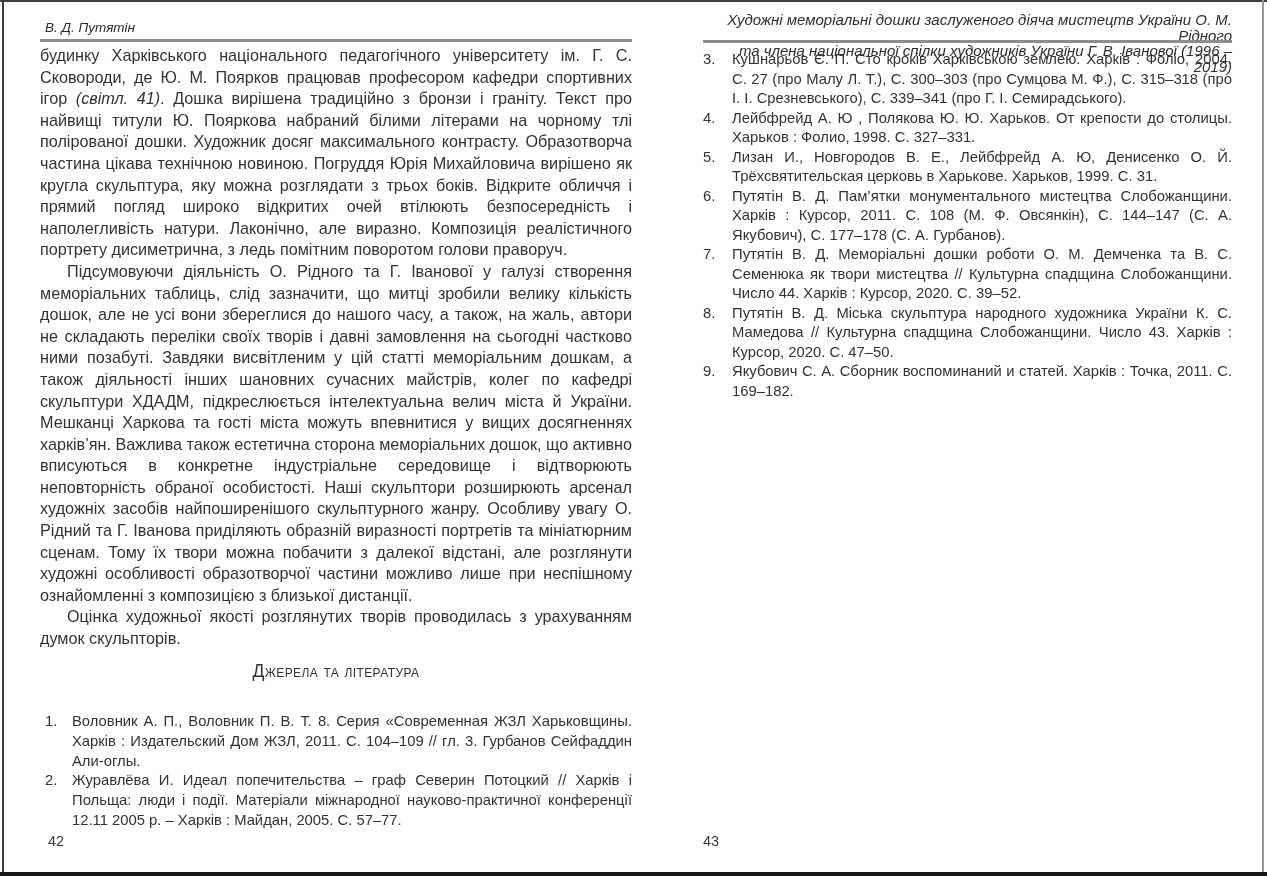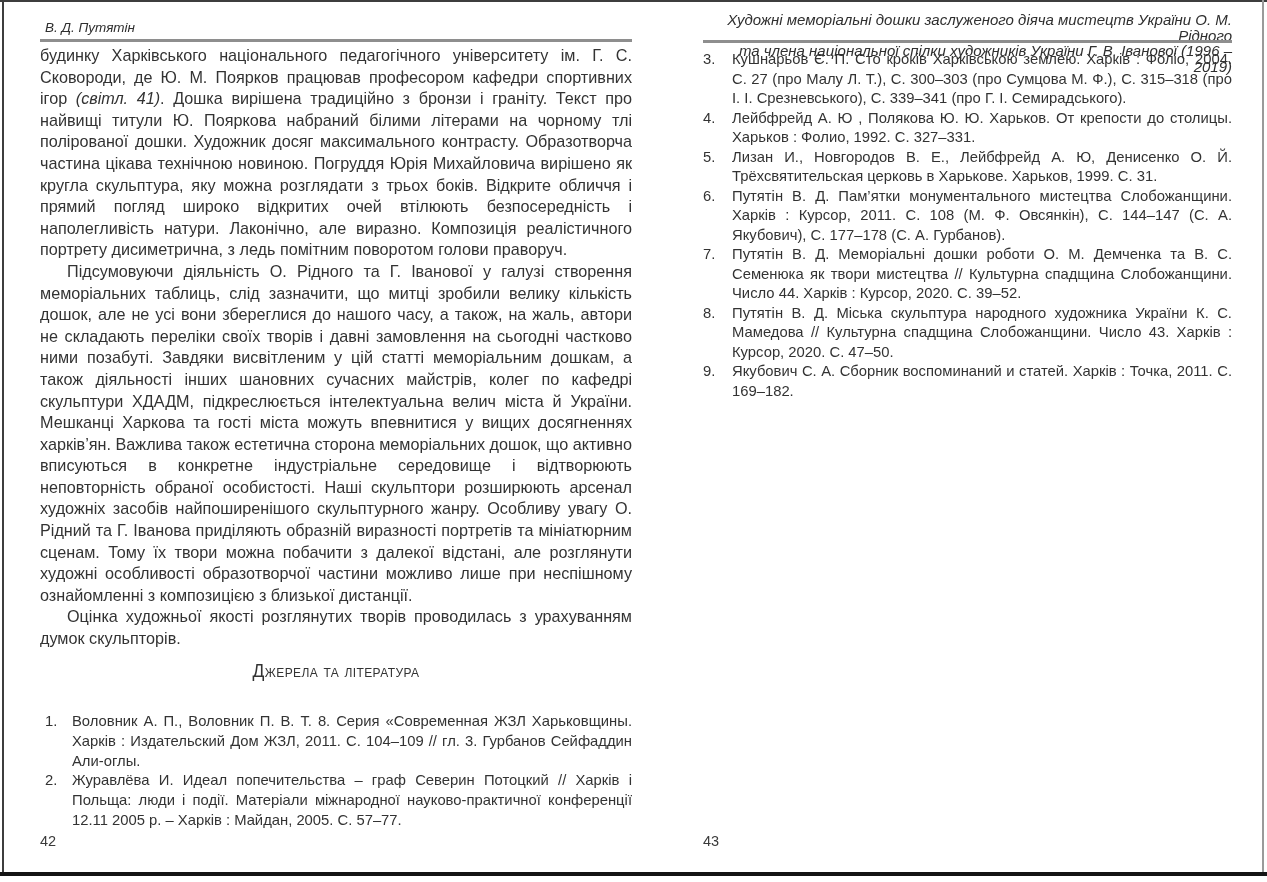--- a/index.html
+++ b/index.html
@@ -55,21 +55,21 @@
   .refs-left  { left: 40px;  top: 712px; width: 592px; }
   .refs-right { left: 703px; top: 50px;  width: 529px; line-height: 19.5px; }
   .ref-item { display: flex; align-items: flex-start; }
   .ref-num  { flex: none; }
   .refs-left  .ref-num { width: 27px; padding-left: 5px; box-sizing: content-box; }
   .refs-right .ref-num { width: 29px; }
   .ref-text { flex: 1 1 auto; text-align: justify; }
 
   
   .page-number { position: absolute; font-size: 14.5px; color: #3a3a3a; }
-  .pn-left  { left: 40px; top: 833px; }
+  .pn-left  { left: 48px; top: 833px; }
   .pn-right { left: 703px; top: 833px; width: 520px; }
 </style>
 </head>
 <body>
 
 <div class="scan">
 
   <div class="edge-top"></div>
   <div class="edge-left"></div>
   <div class="edge-bottom"></div>
@@ -105,21 +105,21 @@
   </div>
   <div class="rule rule-right"></div>
 
   <div class="refs refs-right">
     <div class="ref-item">
       <span class="ref-num">3.</span>
       <span class="ref-text">Кушнарьов Є. П. Сто кроків Харківською землею. Харків : Фоліо, 2004. С. 27 (про Малу Л. Т.), С. 300–303 (про Сумцова М. Ф.), С. 315–318 (про І. І. Срезневського), С. 339–341 (про Г. І. Семирадського).</span>
     </div>
     <div class="ref-item">
       <span class="ref-num">4.</span>
-      <span class="ref-text">Лейбфрейд А. Ю , Полякова Ю. Ю. Харьков. От крепости до столицы. Харьков : Фолио, 1992. С. 327–331.</span>
+      <span class="ref-text">Лейбфрейд А. Ю , Полякова Ю. Ю. Харьков. От крепости до столицы. Харьков : Фолио, 1998. С. 327–331.</span>
     </div>
     <div class="ref-item">
       <span class="ref-num">5.</span>
       <span class="ref-text">Лизан И., Новгородов В. Е., Лейбфрейд А. Ю, Денисенко О. Й. Трёхсвятительская церковь в Харькове. Харьков, 1999. С. 31.</span>
     </div>
     <div class="ref-item">
       <span class="ref-num">6.</span>
       <span class="ref-text">Путятін В. Д. Пам’ятки монументального мистецтва Слобожанщини. Харків : Курсор, 2011. С. 108 (М. Ф. Овсянкін), С. 144–147 (С. А. Якубович), С. 177–178 (С. А. Гурбанов).</span>
     </div>
     <div class="ref-item">

